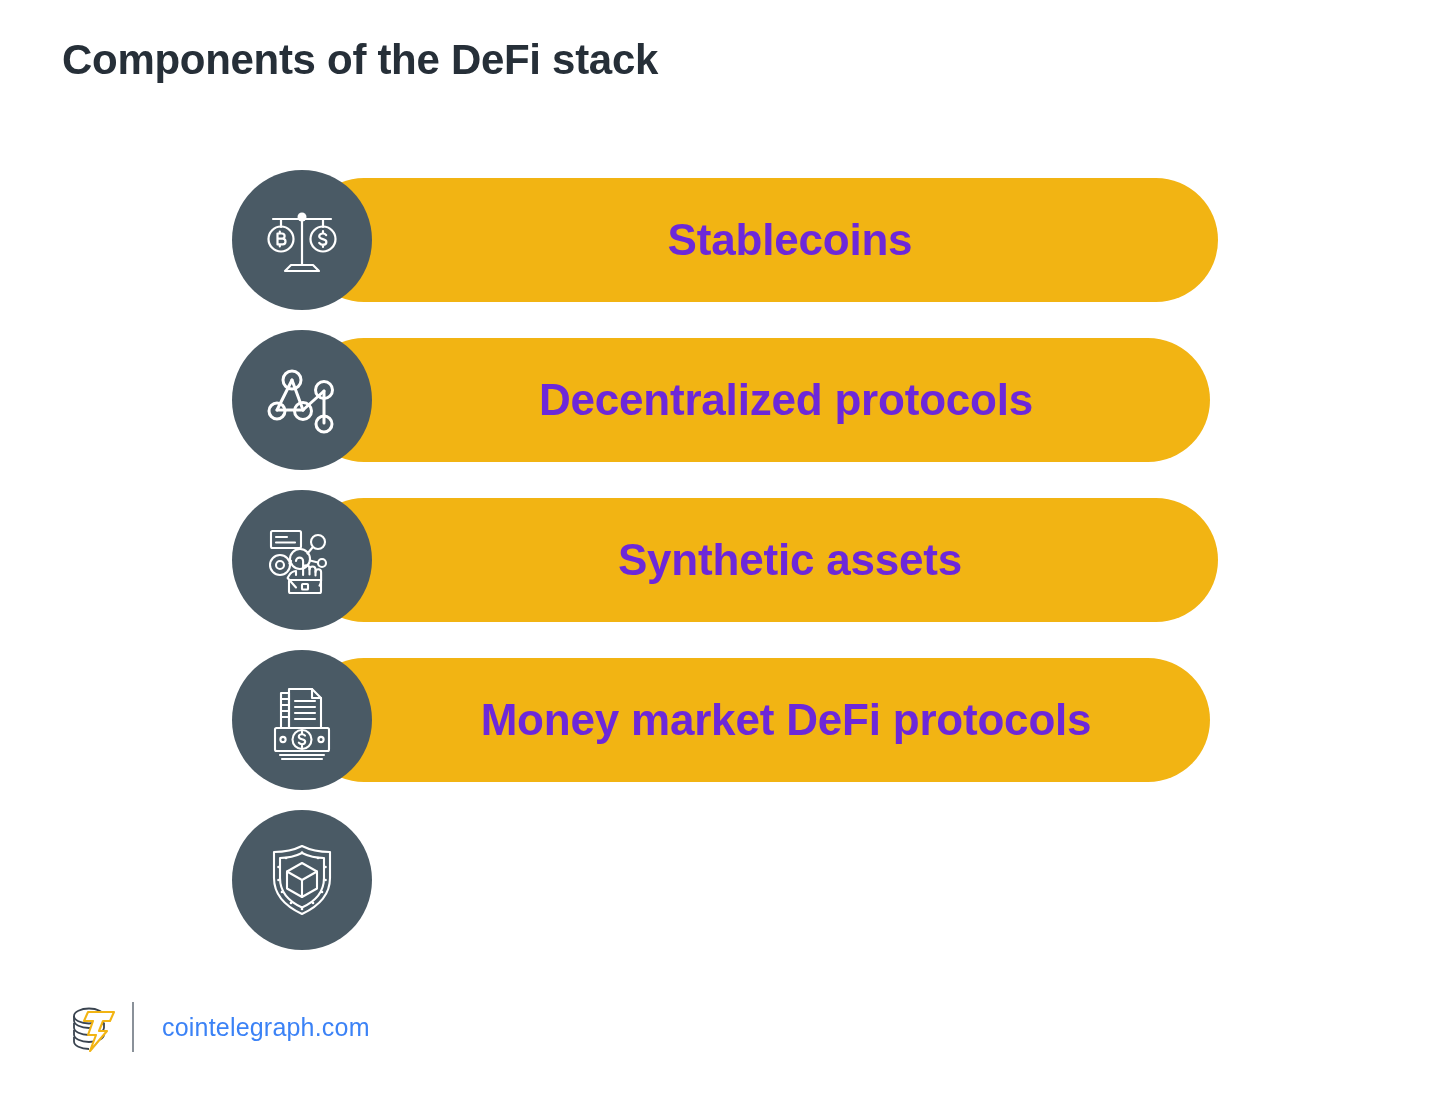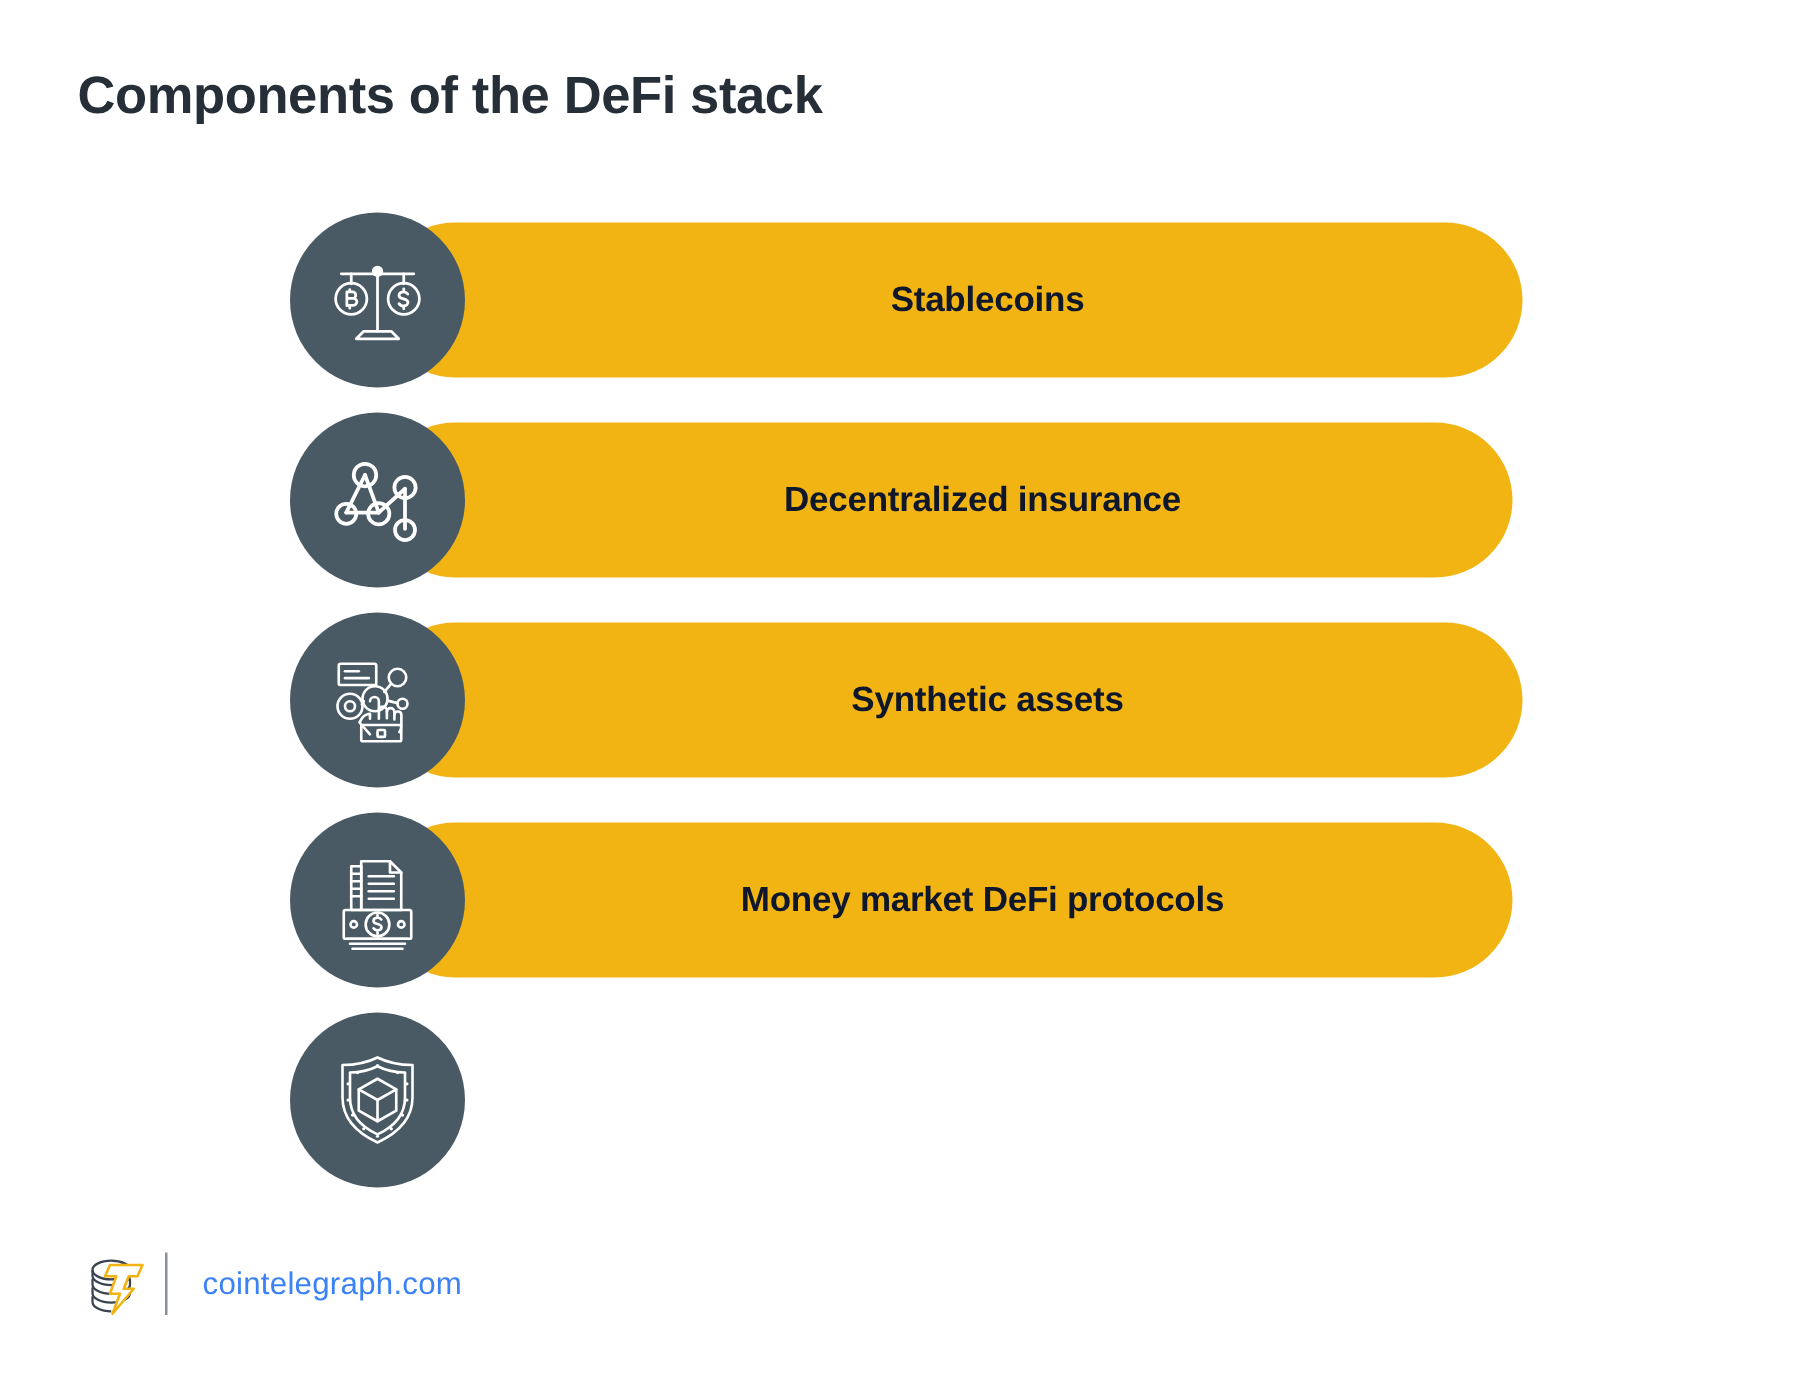--- a/index.html
+++ b/index.html
@@ -7,21 +7,21 @@
     width:1450px;height:1110px;
     background:#ffffff;
     font-family:"Liberation Sans", sans-serif;
     overflow:hidden;
     position:relative;
   }
   .page{position:relative;width:1450px;height:1110px;}
 
   .page-title{
     position:absolute;
-    left:62px; top:52px;
+    left:62px; top:36px;
     font-size:42px;
     font-weight:bold;
     letter-spacing:-0.3px;
     color:#262F38;
     white-space:nowrap;
   }
 
   .stack{
     position:absolute;
     left:232px; top:170px;
@@ -39,22 +39,22 @@
     left:70px; top:8px;
     height:124px;
     background:#F2B413;
     border-radius:62px;
     display:flex;
     align-items:center;
     justify-content:center;
   }
 
   .bar-label{
-    color:#0f172a;
-    font-size:28px;
+    color:#6d28d9;
+    font-size:44px;
     font-weight:bold;
     letter-spacing:-0.2px;
     white-space:nowrap;
     padding-left:60px;
     text-align:center;
   }
 
   .icon-circle{
     position:absolute;
     left:0; top:0;
@@ -112,21 +112,21 @@
           <circle cx="64" cy="42" r="12.5"></circle>
           <path d="M18.5 36.5 v11 M18.5 36.5 h4.5 a2.6 2.6 0 0 1 0 5.2 h-4.5 M18.5 41.7 h5.2 a2.8 2.8 0 0 1 0 5.6 h-5.2 M20.8 34.6 v2 M20.8 47.5 v2"></path>
           <path d="M67.2 38.2 a4 4 0 0 0 -3.4 -1.7 c-2.2 0 -3.6 1.2 -3.6 2.8 c0 3.8 7.2 1.8 7.2 5.6 c0 1.7 -1.5 2.9 -3.6 2.9 a4.2 4.2 0 0 1 -3.6 -1.9 M64 34 v2.3 M64 47.7 v2.3"></path>
           <path d="M32 68 h22 l6 6 h-34 z"></path>
         </svg>
       </div>
     </div>
 
     <div class="row">
       <div class="bar" style="width:908px;">
-        <span class="bar-label">Decentralized insurance</span>
+        <span class="bar-label">Decentralized protocols</span>
       </div>
       <div class="icon-circle">
         <svg width="80" height="80" viewBox="0 0 80 80" fill="none" stroke="#ffffff" stroke-width="3" stroke-linecap="round" stroke-linejoin="round">
           <line x1="30" y1="20" x2="15" y2="50"></line>
           <line x1="30" y1="20" x2="41" y2="50"></line>
           <line x1="15" y1="50" x2="41" y2="50"></line>
           <line x1="41" y1="50" x2="62" y2="31"></line>
           <line x1="62" y1="31" x2="62" y2="63"></line>
           <circle cx="30" cy="20" r="9"></circle>
           <circle cx="15" cy="51" r="8"></circle>

